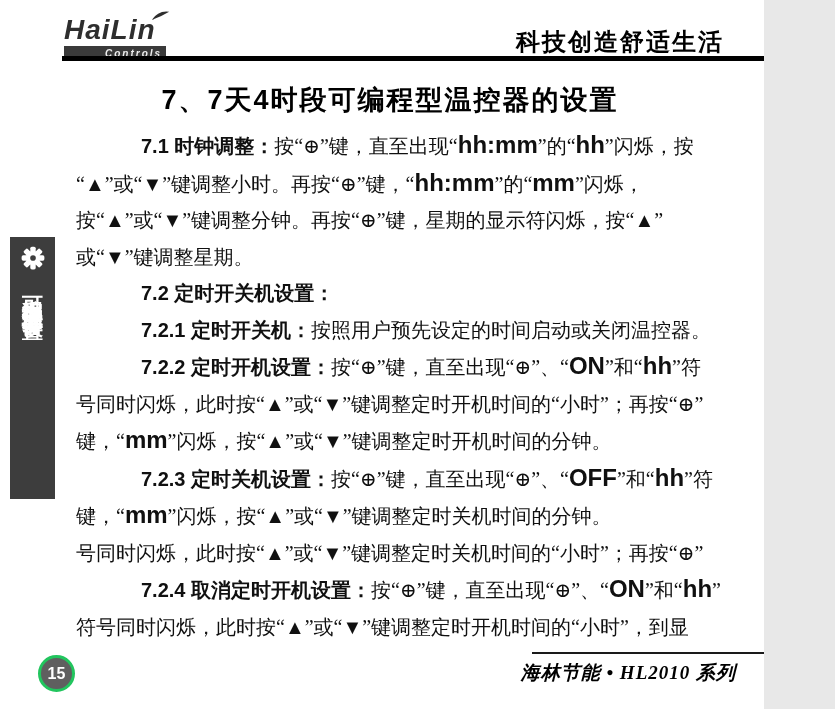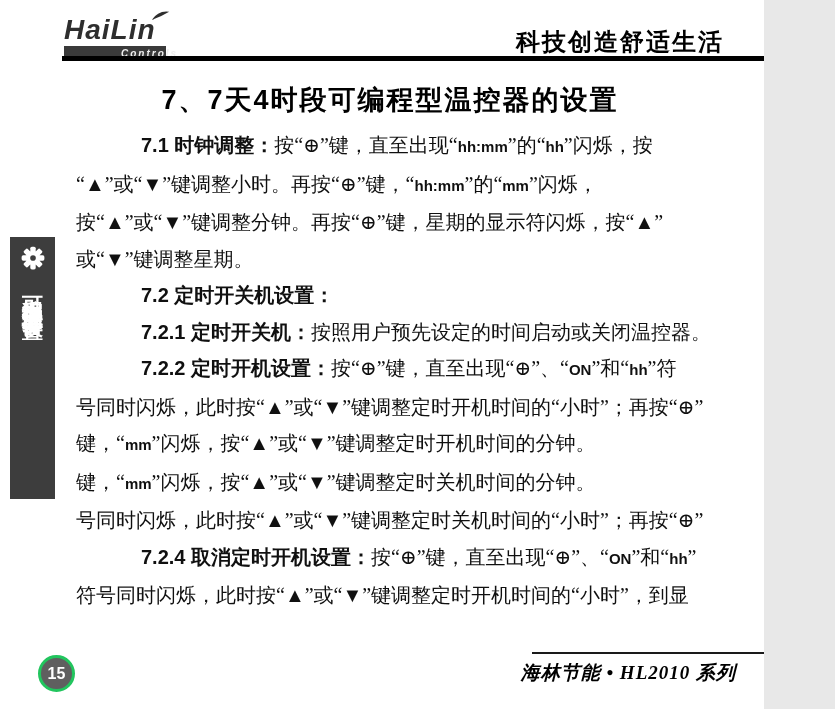--- a/index.html
+++ b/index.html
@@ -5,38 +5,38 @@
   html,body{margin:0;padding:0;background:#e8e8e8;}
   #page{position:relative;width:764px;height:709px;background:#ffffff;overflow:hidden;
         font-family:"Liberation Serif","DejaVu Serif",serif;}
 
   
   .logo{position:absolute;left:64px;top:16px;}
   .brand{position:relative;font:italic bold 28px "Liberation Sans","DejaVu Sans",sans-serif;
          color:#2e2e2e;letter-spacing:1px;line-height:28px;}
   .leaf{position:absolute;right:-4px;top:-9px;}
   .controls-bar{margin-top:2px;width:102px;height:14px;background:#3a3a3a;
-                display:flex;align-items:center;gap:17px;padding:0 21px;box-sizing:border-box;}
+                display:flex;align-items:center;gap:17px;padding:0 5px;box-sizing:border-box;}
   .stripe{width:3px;height:8px;background:#d6d6d6;}
   .controls-text{font:italic bold 10px "Liberation Sans","DejaVu Sans",sans-serif;
                  color:#efefef;letter-spacing:2px;margin-left:2px;}
   .slogan{position:absolute;top:26px;right:40px;
           font:bold 24px "Liberation Sans","DejaVu Sans",sans-serif;color:#000;letter-spacing:2px;}
   .header-rule{position:absolute;left:62px;top:56px;width:740px;height:5px;background:#000;}
 
   
   .page-title{position:absolute;top:82px;left:8px;width:100%;text-align:center;
               font:bold 27px "Liberation Sans","DejaVu Sans",sans-serif;color:#000;letter-spacing:2px;}
 
   
   .body-text{position:absolute;left:76px;top:127px;width:722px;}
   .line{font-size:20px;line-height:36.5px;color:#101010;white-space:pre-wrap;}
   .line.indent{text-indent:38px;}
   .h{font-family:"Liberation Sans","DejaVu Sans",sans-serif;font-weight:bold;margin-left:27px;}
-  .k{font-family:"Liberation Sans","DejaVu Sans",sans-serif;font-weight:bold;font-size:15px;margin-top:10px;}
+  .k{font-family:"Liberation Sans","DejaVu Sans",sans-serif;font-weight:bold;font-size:24px;margin-top:10px;}
 
   
   .sidebar{position:absolute;left:10px;top:237px;width:45px;height:262px;background:#3d3d3d;
            display:flex;flex-direction:column;align-items:center;padding-top:8px;box-sizing:border-box;}
   .sidebar-label{writing-mode:vertical-rl;text-orientation:upright;
                  font:bold 21px "Liberation Sans","DejaVu Sans",sans-serif;color:#ffffff;
                  letter-spacing:3px;margin-top:4px;}
 
   
   .page-badge{position:absolute;left:38px;top:655px;width:37px;height:37px;border-radius:50%;
@@ -73,20 +73,21 @@
   <div class="body-text">
       <div class="line indent"><span class="h">7.1 时钟调整：</span><span class="n">按“⊕”键，直至出现“</span><span class="k">hh:mm</span><span class="n">”的“</span><span class="k">hh</span><span class="n">”闪烁，按</span></div>
       <div class="line"><span class="n">“▲”或“▼”键调整小时。再按“⊕”键，“</span><span class="k">hh:mm</span><span class="n">”的“</span><span class="k">mm</span><span class="n">”闪烁，</span></div>
       <div class="line"><span class="n">按“▲”或“▼”键调整分钟。再按“⊕”键，星期的显示符闪烁，按“▲”</span></div>
       <div class="line"><span class="n">或“▼”键调整星期。</span></div>
       <div class="line indent"><span class="h">7.2 定时开关机设置：</span></div>
       <div class="line indent"><span class="h">7.2.1 定时开关机：</span><span class="n">按照用户预先设定的时间启动或关闭温控器。</span></div>
       <div class="line indent"><span class="h">7.2.2 定时开机设置：</span><span class="n">按“⊕”键，直至出现“⊕”、“</span><span class="k">ON</span><span class="n">”和“</span><span class="k">hh</span><span class="n">”符</span></div>
       <div class="line"><span class="n">号同时闪烁，此时按“▲”或“▼”键调整定时开机时间的“小时”；再按“⊕”</span></div>
       <div class="line"><span class="n">键，“</span><span class="k">mm</span><span class="n">”闪烁，按“▲”或“▼”键调整定时开机时间的分钟。</span></div>
+      <div class="line indent"><span class="h">7.2.3 定时关机设置：</span><span class="n">按“⊕”键，直至出现“⊕”、“</span><span class="k">OFF</span><span class="n">”和“</span><span class="k">hh</span><span class="n">”符</span></div>
       <div class="line"><span class="n">键，“</span><span class="k">mm</span><span class="n">”闪烁，按“▲”或“▼”键调整定时关机时间的分钟。</span></div>
       <div class="line"><span class="n">号同时闪烁，此时按“▲”或“▼”键调整定时关机时间的“小时”；再按“⊕”</span></div>
       <div class="line indent"><span class="h">7.2.4 取消定时开机设置：</span><span class="n">按“⊕”键，直至出现“⊕”、“</span><span class="k">ON</span><span class="n">”和“</span><span class="k">hh</span><span class="n">”</span></div>
       <div class="line"><span class="n">符号同时闪烁，此时按“▲”或“▼”键调整定时开机时间的“小时”，到显</span></div>
     </div>
 
   <div class="sidebar">
     <span>
       <svg width="26" height="26" viewBox="0 0 24 24">
         <g fill="#ffffff">

